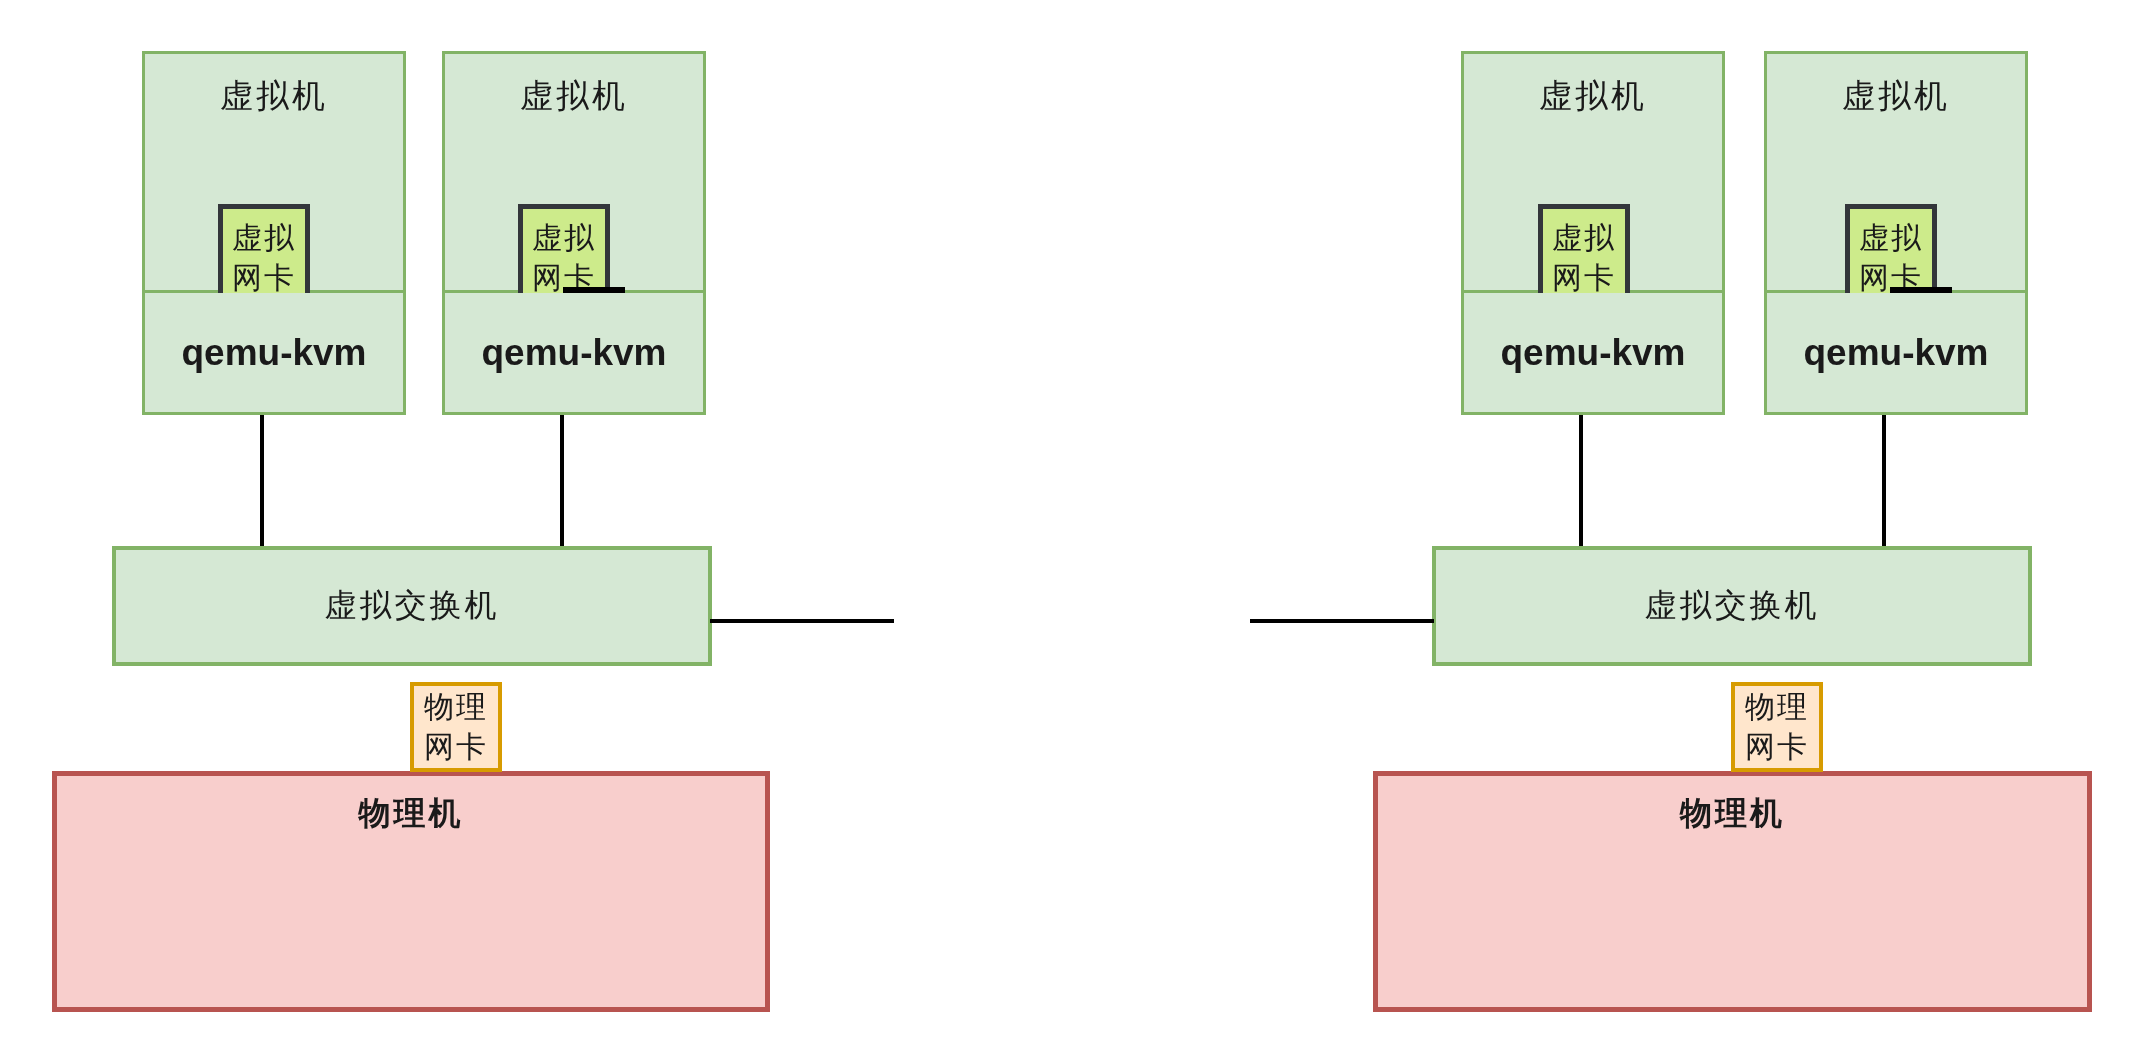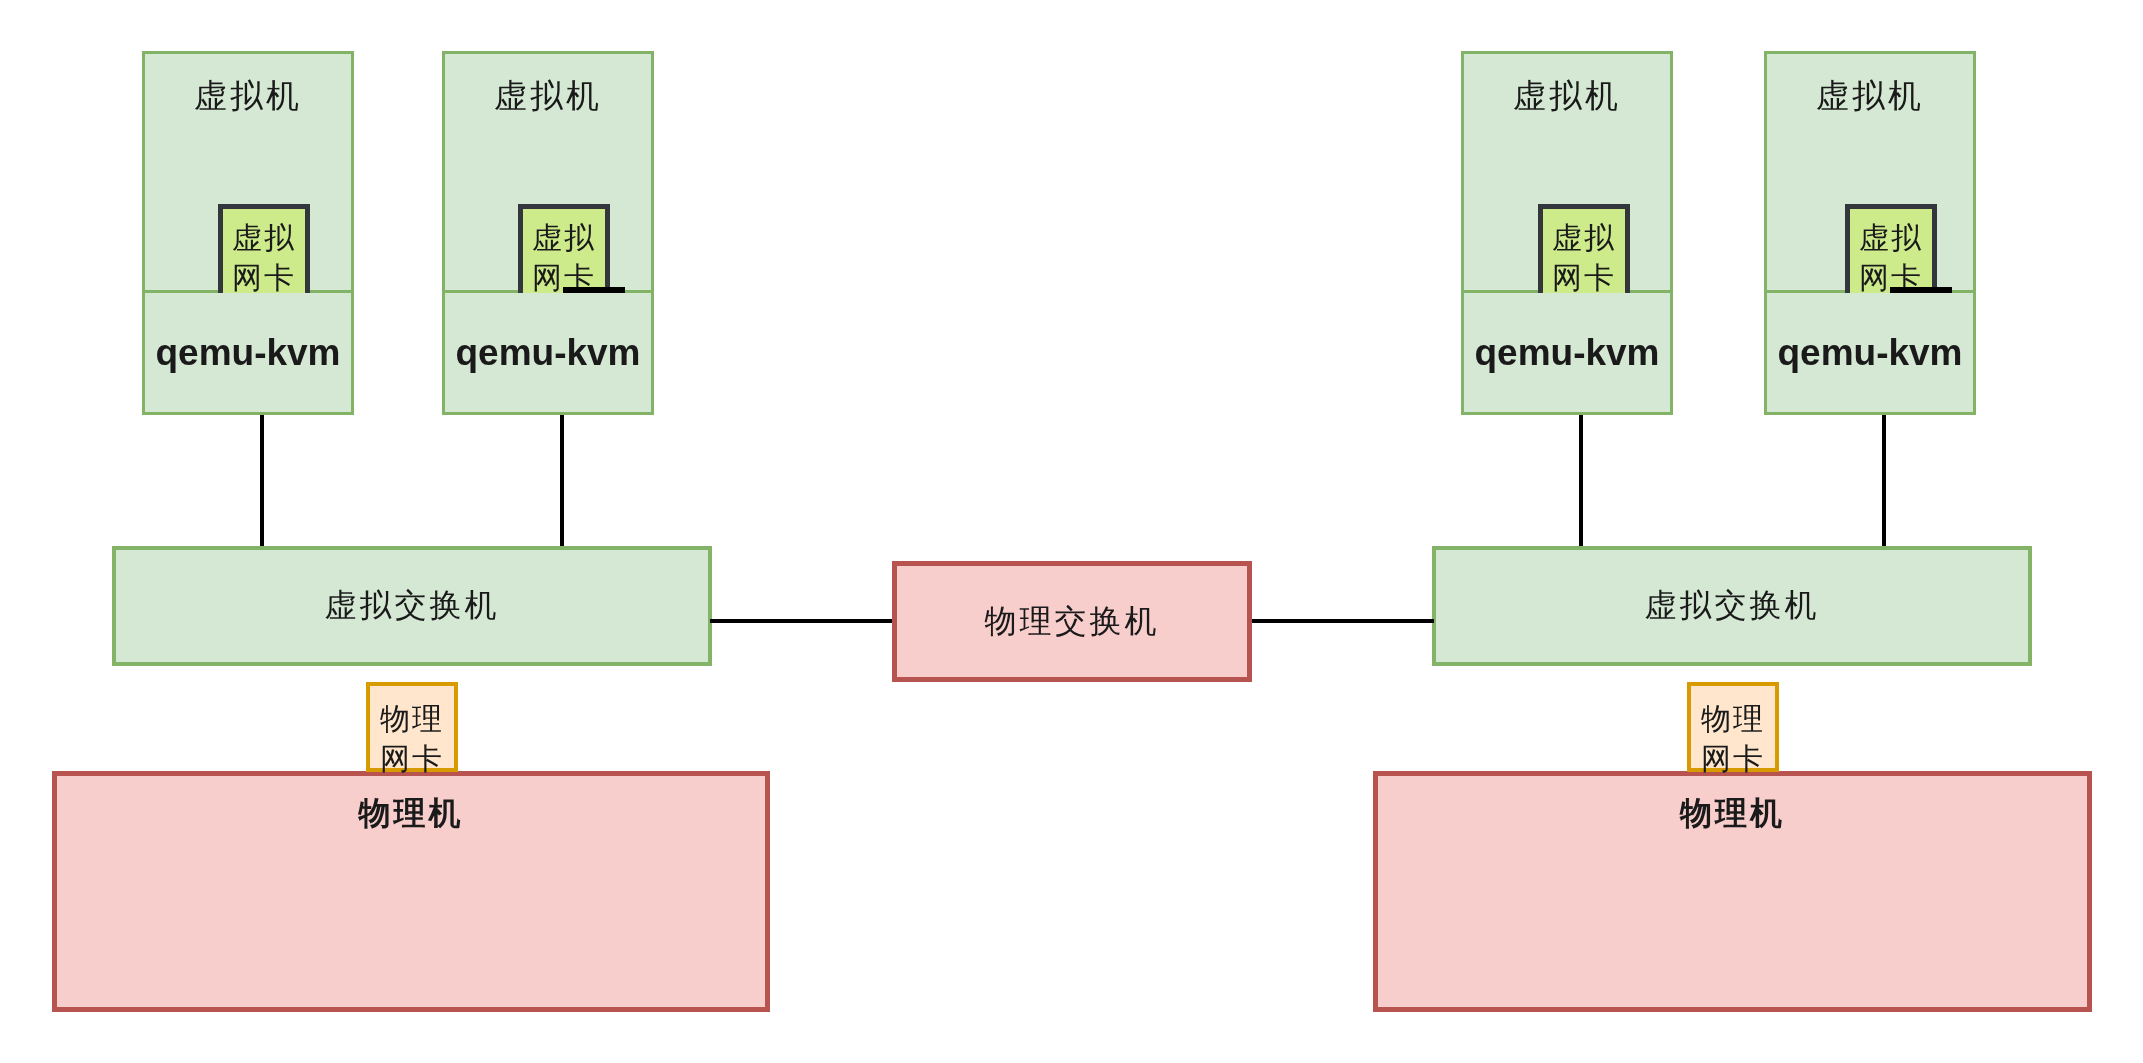--- a/index.html
+++ b/index.html
@@ -22,21 +22,21 @@
     height: 1063px;
     background: #ffffff;
     overflow: hidden;
     font-family: "Liberation Serif", "DejaVu Serif", serif;
     color: var(--text-color);
   }
   
   .vm {
     position: absolute;
     top: 51px;
-    width: 212px;
+    width: 264px;
     height: 364px;
     background: var(--green-fill);
     border: 3px solid var(--green-border);
   }
   .vm-title {
     position: absolute;
     left: 0; right: 0; top: 20px;
     text-align: center;
     font-size: 33px;
     letter-spacing: 3px;
@@ -113,23 +113,24 @@
   .pnic {
     position: absolute;
     top: 682px;
     width: 92px;
     height: 90px;
     background: var(--orange-fill);
     border: 4px solid var(--orange-border);
     text-align: center;
     font-size: 30px;
     line-height: 40px;
-    padding-top: 13px;
+    padding-top: 1px;
     letter-spacing: 2px;
     z-index: 2;
+    margin-left: 44px;
   }
   
   .pmachine {
     position: absolute;
     top: 771px;
     height: 241px;
     background: var(--pink-fill);
     border: 5px solid var(--pink-border);
     text-align: center;
     font-weight: bold;
@@ -206,23 +207,20 @@
   <div class="vswitch" style="left:112px;">
     <span>虚拟交换机</span>
   </div>
   <div class="vswitch" style="left:1432px;">
     <span>虚拟交换机</span>
   </div>
 
   <div class="conn-h" style="left:710px;top:619px;width:184px;"></div>
   <div class="conn-h" style="left:1250px;top:619px;width:184px;"></div>
 
-  <div class="pswitch">
-    <span>物理交换机</span>
-  </div>
 
   <div class="pnic" style="left:366px;">
     <div>物理</div>
     <div>网卡</div>
   </div>
   <div class="pnic" style="left:1687px;">
     <div>物理</div>
     <div>网卡</div>
   </div>
 

